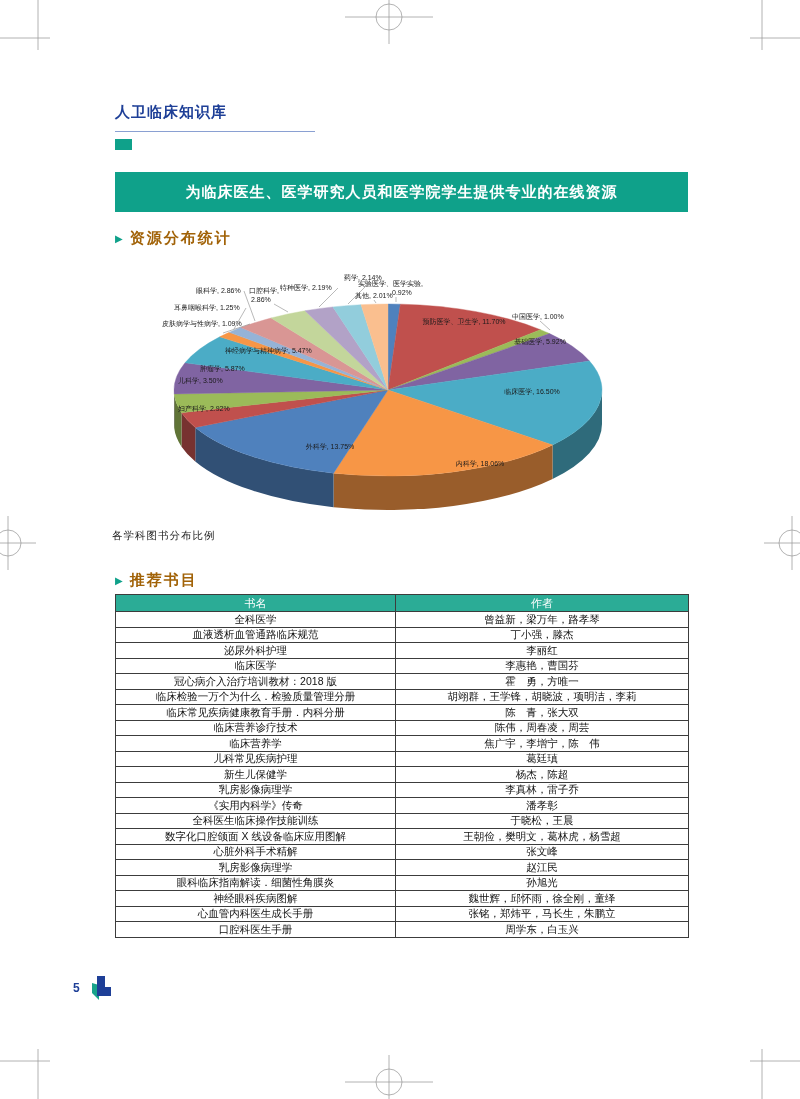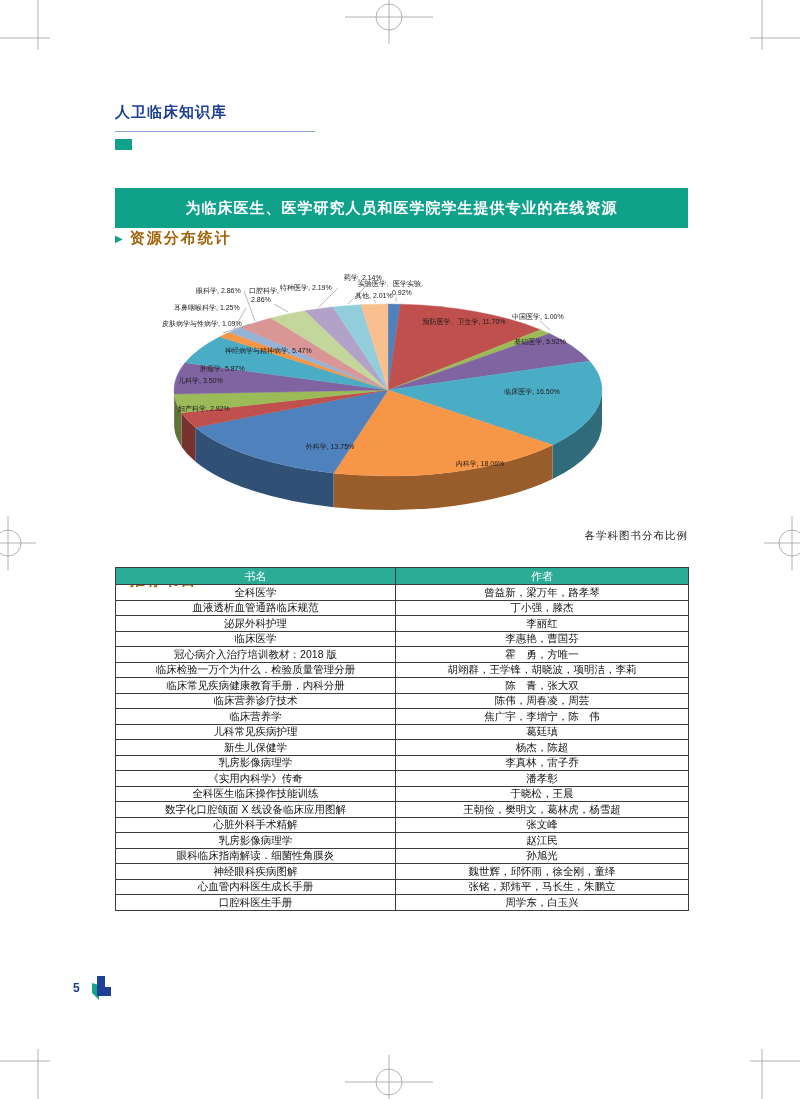--- a/index.html
+++ b/index.html
@@ -7,33 +7,33 @@
   body { font-family:"Liberation Sans","DejaVu Sans",sans-serif; }
   .page { position:relative; width:800px; height:1099px; background:#fff; overflow:hidden; }
 
   .marks-svg { position:absolute; left:0; top:0; width:800px; height:1099px; pointer-events:none; }
 
   .doc-title { position:absolute; left:115px; top:103px; font-size:15px; font-weight:bold; color:#1e3f97; letter-spacing:1px; }
   .title-underline { position:absolute; left:115px; top:131px; width:200px; height:0; border-top:1px solid #8aa0d2; }
   .teal-square { position:absolute; left:115px; top:139px; width:17px; height:11px; background:#0fa18a; }
 
   .banner { position:absolute; left:115px; top:172px; width:573px; height:40px; background:#0fa18a;
-            color:#ffffff; font-size:15px; font-weight:bold; text-align:center; line-height:40px; letter-spacing:1px;margin-top:16px; }
+            color:#ffffff; font-size:15px; font-weight:bold; text-align:center; line-height:40px; letter-spacing:1px; }
 
   .section-heading { position:absolute; display:flex; align-items:center; gap:7px; }
   .section-heading .tri { color:#0fa18a; font-size:10px; line-height:1; }
   .section-heading .txt { font-size:15px; font-weight:bold; color:#a16207; letter-spacing:2px; }
   .heading-stats { left:115px; top:229px; }
   .heading-books { left:115px; top:571px; }
 
   .chart-svg { position:absolute; left:112px; top:262px; width:576px; height:300px; }
-  .chart-caption { position:absolute; left:112px; top:529px; width:576px; text-align:right;
+  .chart-caption { position:absolute; left:112px; top:529px; width:576px; text-align:left;
                    font-size:10.5px; color:#222; letter-spacing:1px; }
 
-  table.books { position:absolute; left:115px; top:567px; width:573px; border-collapse:collapse;
+  table.books { position:absolute; left:115px; top:594px; width:573px; border-collapse:collapse;
                 table-layout:fixed; }
   table.books th, table.books td { border:1px solid #3c3c3c; font-weight:normal; overflow:hidden; white-space:nowrap; }
   table.books th { background:#2bac96; color:#ffffff; font-size:11px; height:17px; text-align:center; }
   table.books td { font-size:10.5px; color:#111; height:15.5px; padding:0 4px; line-height:13px;text-align:center; }
   col.c-title { width:280px; } col.c-auth { width:293px; }
 
   .page-number { position:absolute; left:73px; top:981px; font-size:12px; font-weight:bold; color:#1e3f97; }
   .logo-svg { position:absolute; left:90px; top:975px; }
 </style>
 </head>

